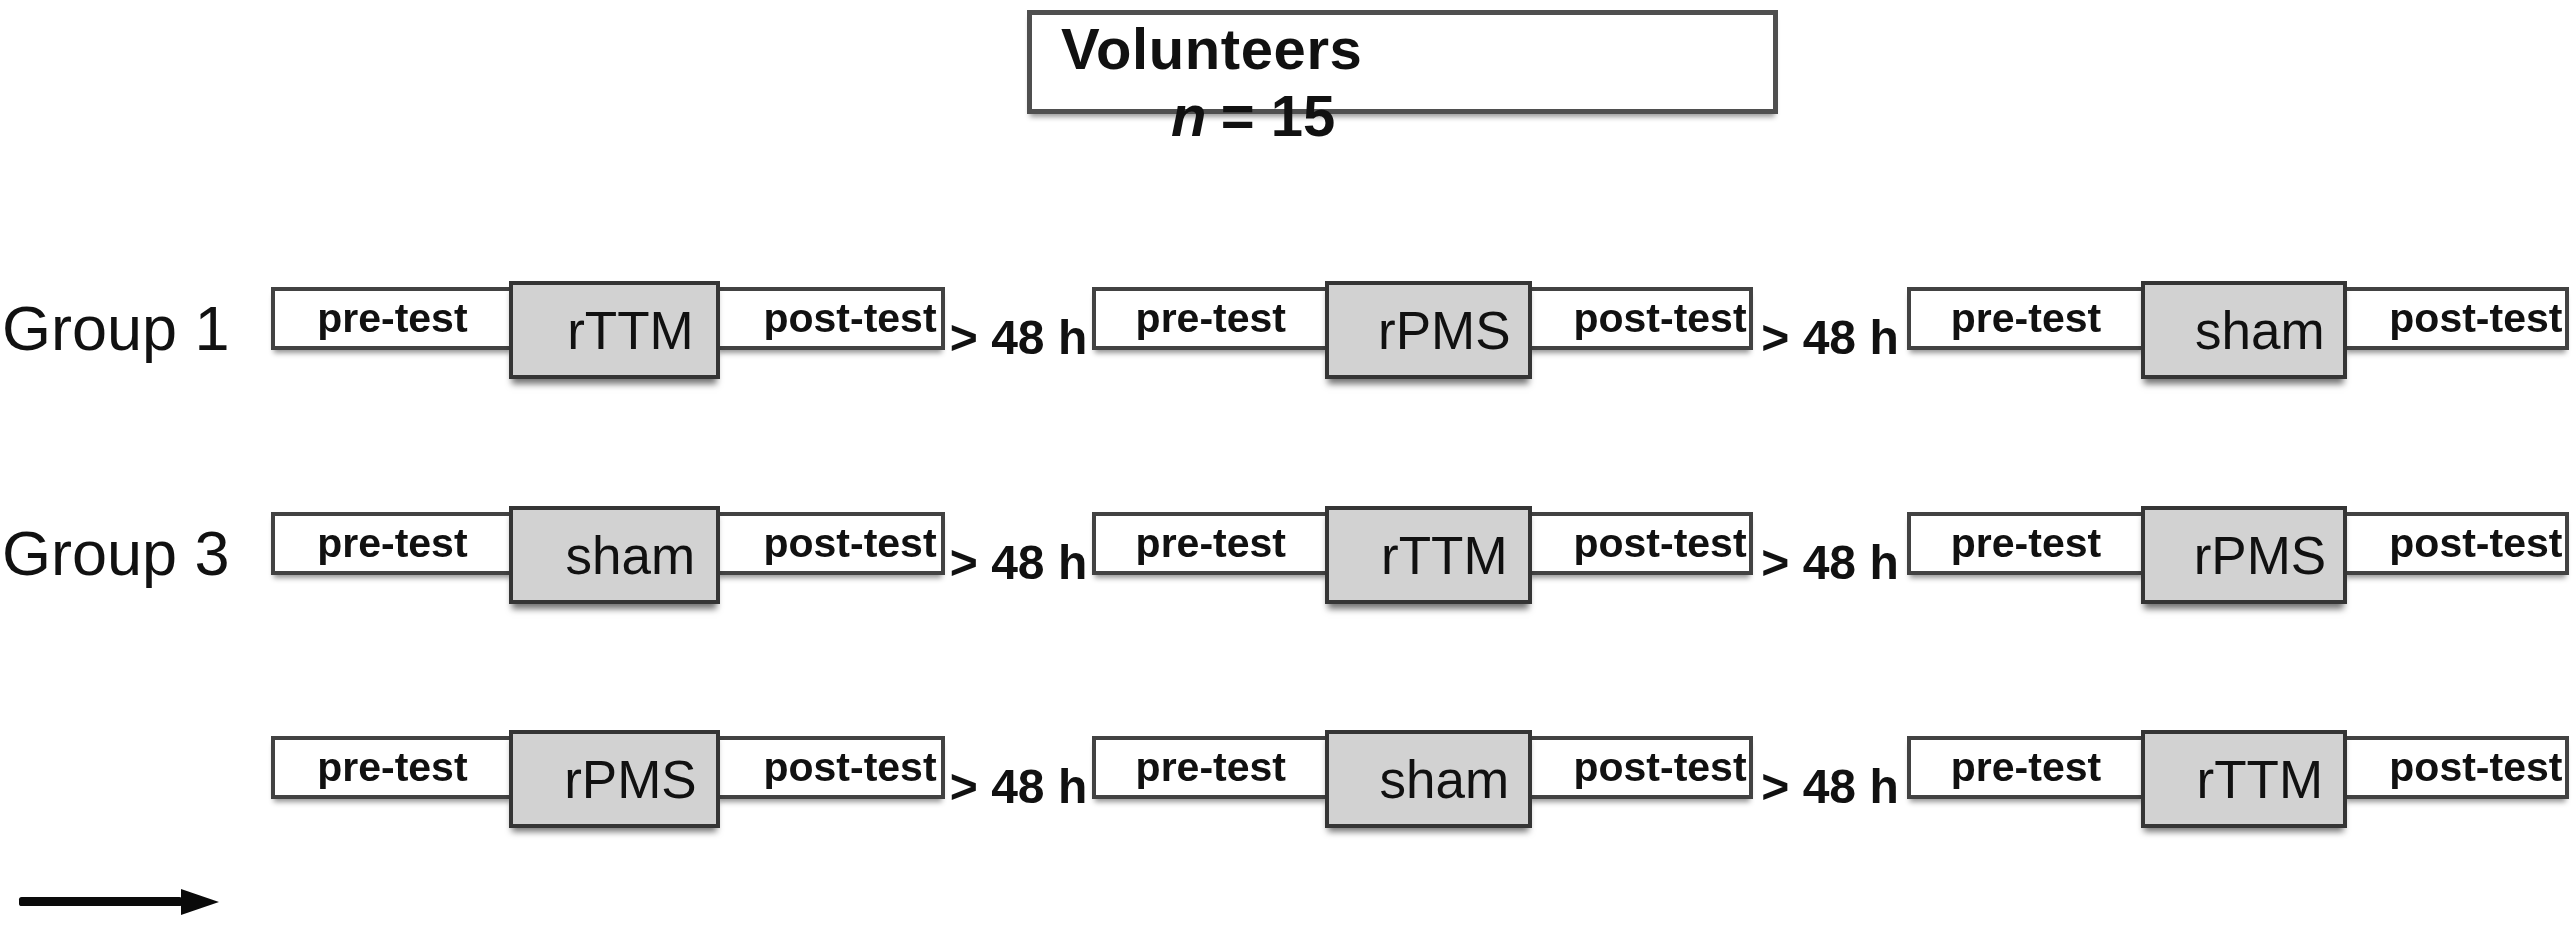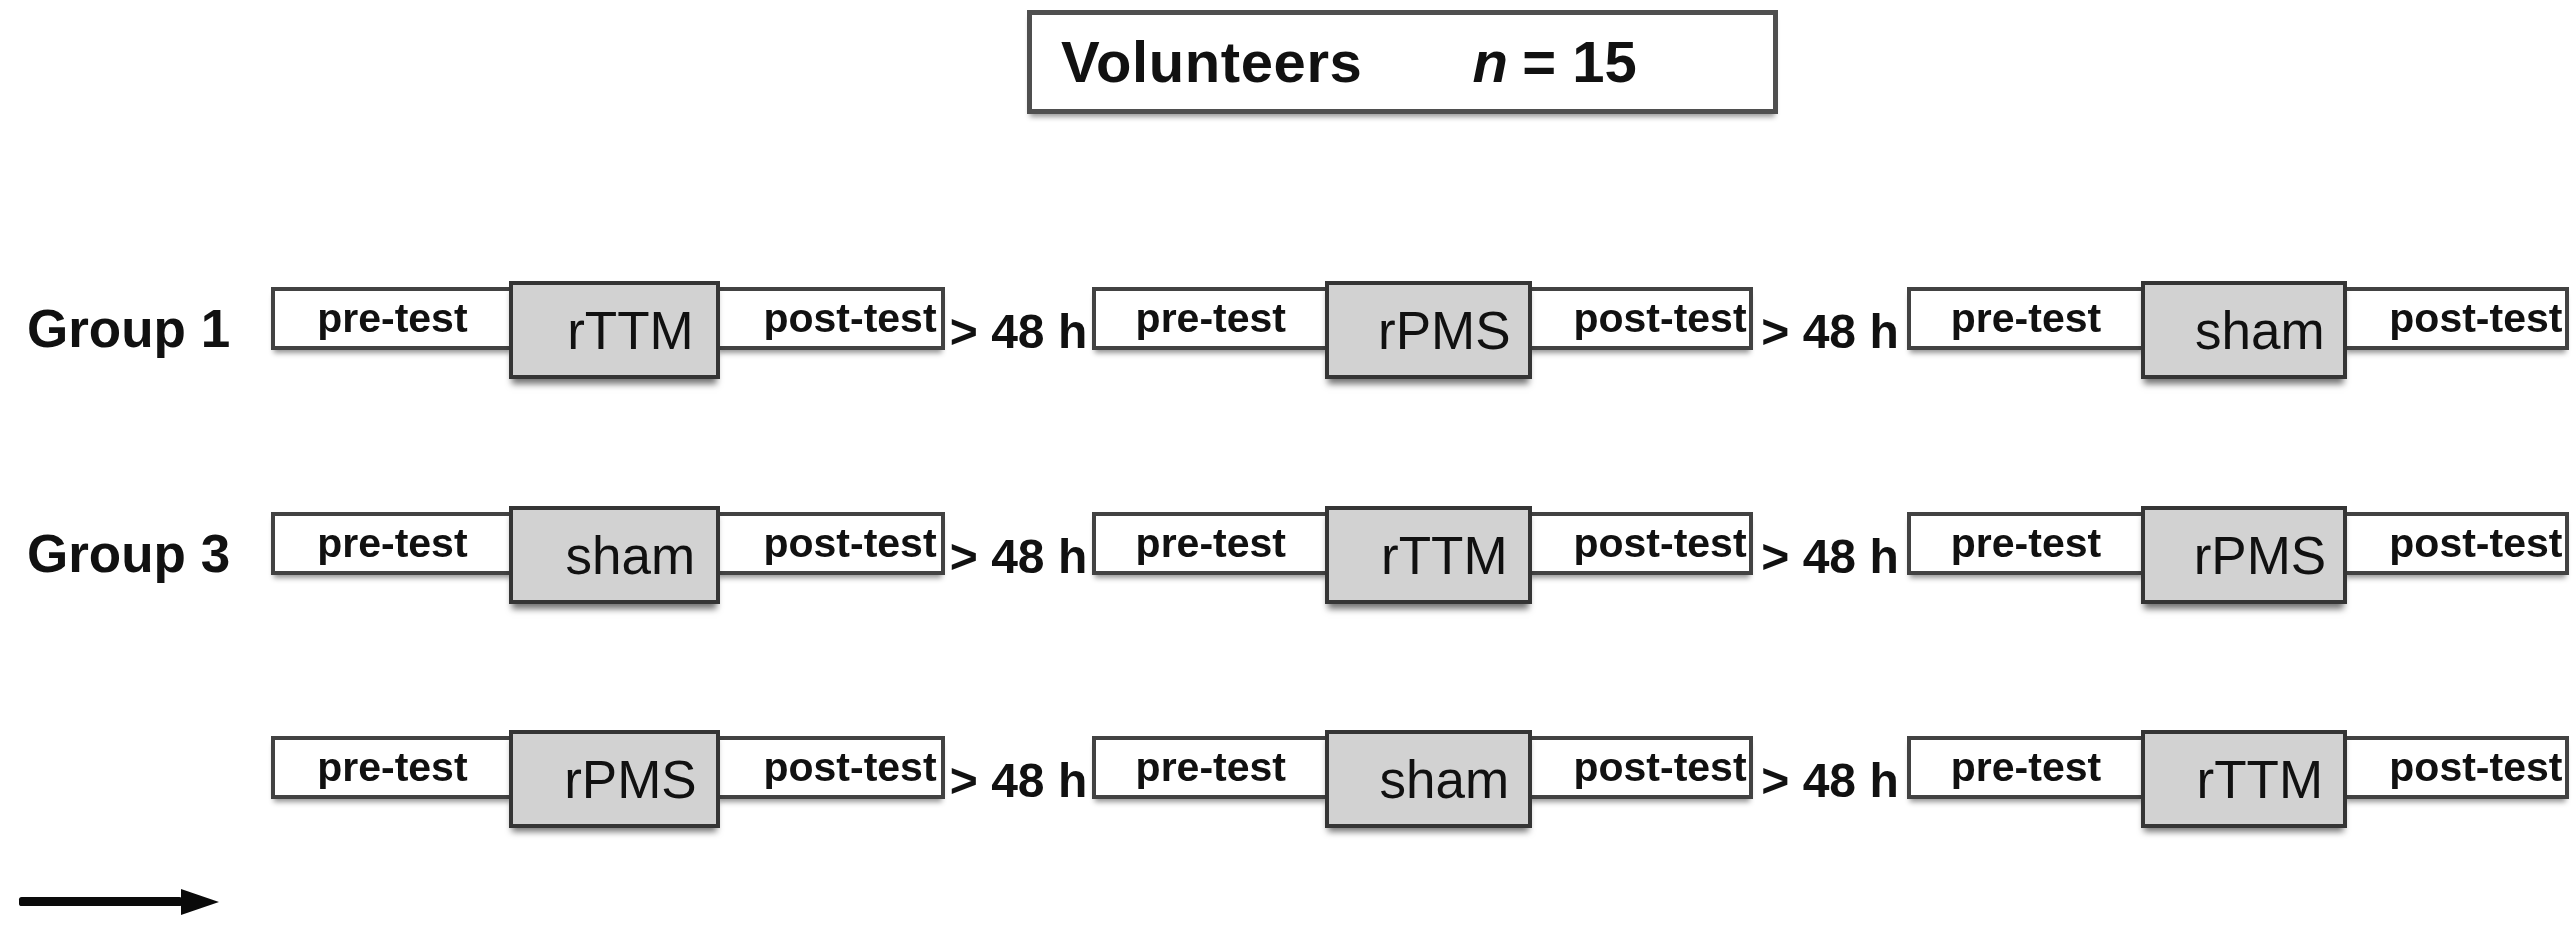--- a/index.html
+++ b/index.html
@@ -16,22 +16,23 @@
   
   .title-box {
     position: absolute;
     left: 1027px; top: 9.7px;
     width: 751px; height: 104px;
     box-sizing: border-box;
     border: 5.2px solid #4f4f4f;
     background: #ffffff;
     box-shadow: 0 5.2px 5.2px -2.6px rgba(0,0,0,0.40);
     display: flex;
-    align-items: center;
+    align-items: flex-start;
     padding-left: 29px;
+    flex-direction: column;
   }
   .title-box .vol-label {
     font-size: 58px;
     font-weight: 700;
     letter-spacing: 0.6px;
     white-space: nowrap;
   }
   .title-box .n-part {
     margin-left: 110px;
     font-size: 58px;
@@ -44,25 +45,25 @@
   .title-box .n-part i { font-style: italic; }
 
   
   .row {
     position: absolute;
     left: 0; right: 0;
     height: 81px;
   }
   .group-label {
     position: absolute;
-    left: 27px;
+    left: 2px;
     top: 50%;
     transform: translateY(-50%);
-    font-size: 53px;
-    font-weight: 700;
+    font-size: 63px;
+    font-weight: 400;
     white-space: nowrap;
   }
   .session {
     position: absolute;
     top: 0;
     height: 81px;
     display: flex;
     align-items: flex-start;
   }
   .cell {
@@ -91,21 +92,21 @@
     z-index: 2;
     box-shadow: 0 7.1px 6.5px -2.6px rgba(0,0,0,0.55);
     font-size: 53px;
     font-weight: 400;
     padding-left: 32px;
   }
   .interval {
     position: absolute;
     top: 50%;
     transform: translateY(-50%);
-    margin-top: 3px;
+    margin-top: 9px;
     text-align: center;
     font-size: 48px;
     font-weight: 700;
     white-space: nowrap;
   }
 
   
   .t-arrow { position: absolute; left: 19.4px; top: 889px; width: 207px; height: 26px; }
   .t-arrow .shaft {
     position: absolute; left: 0; top: 8.4px;

